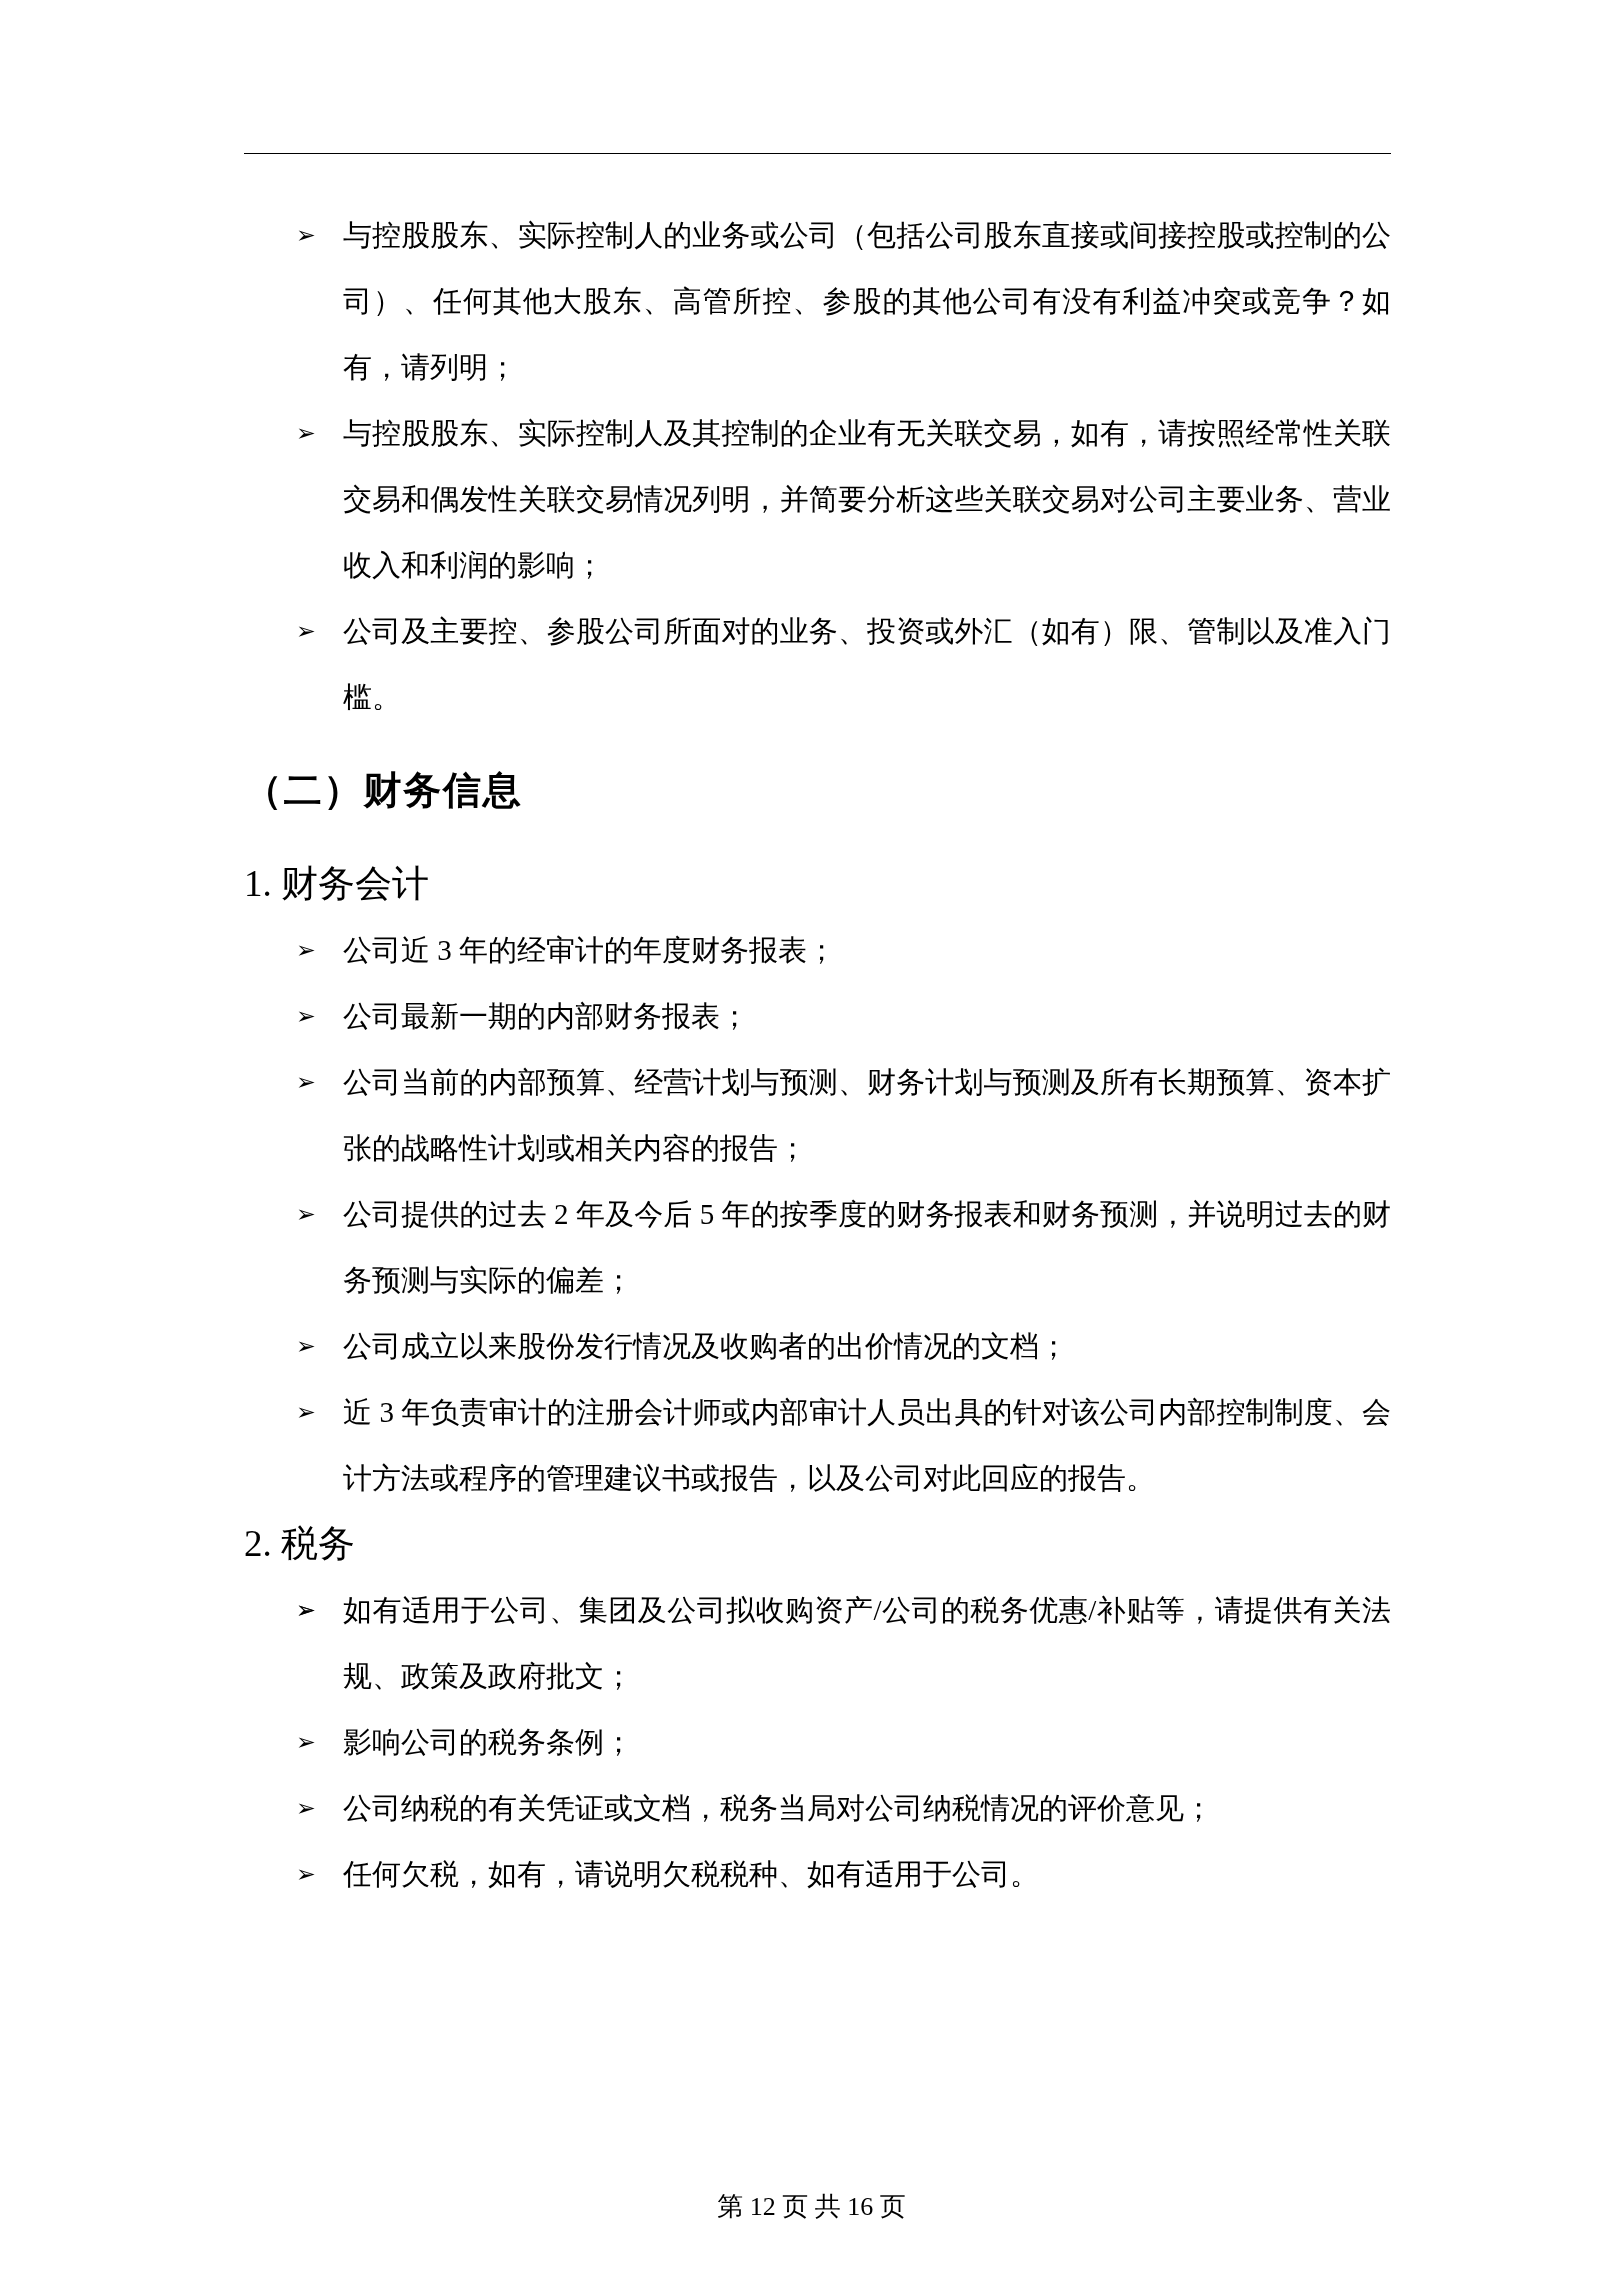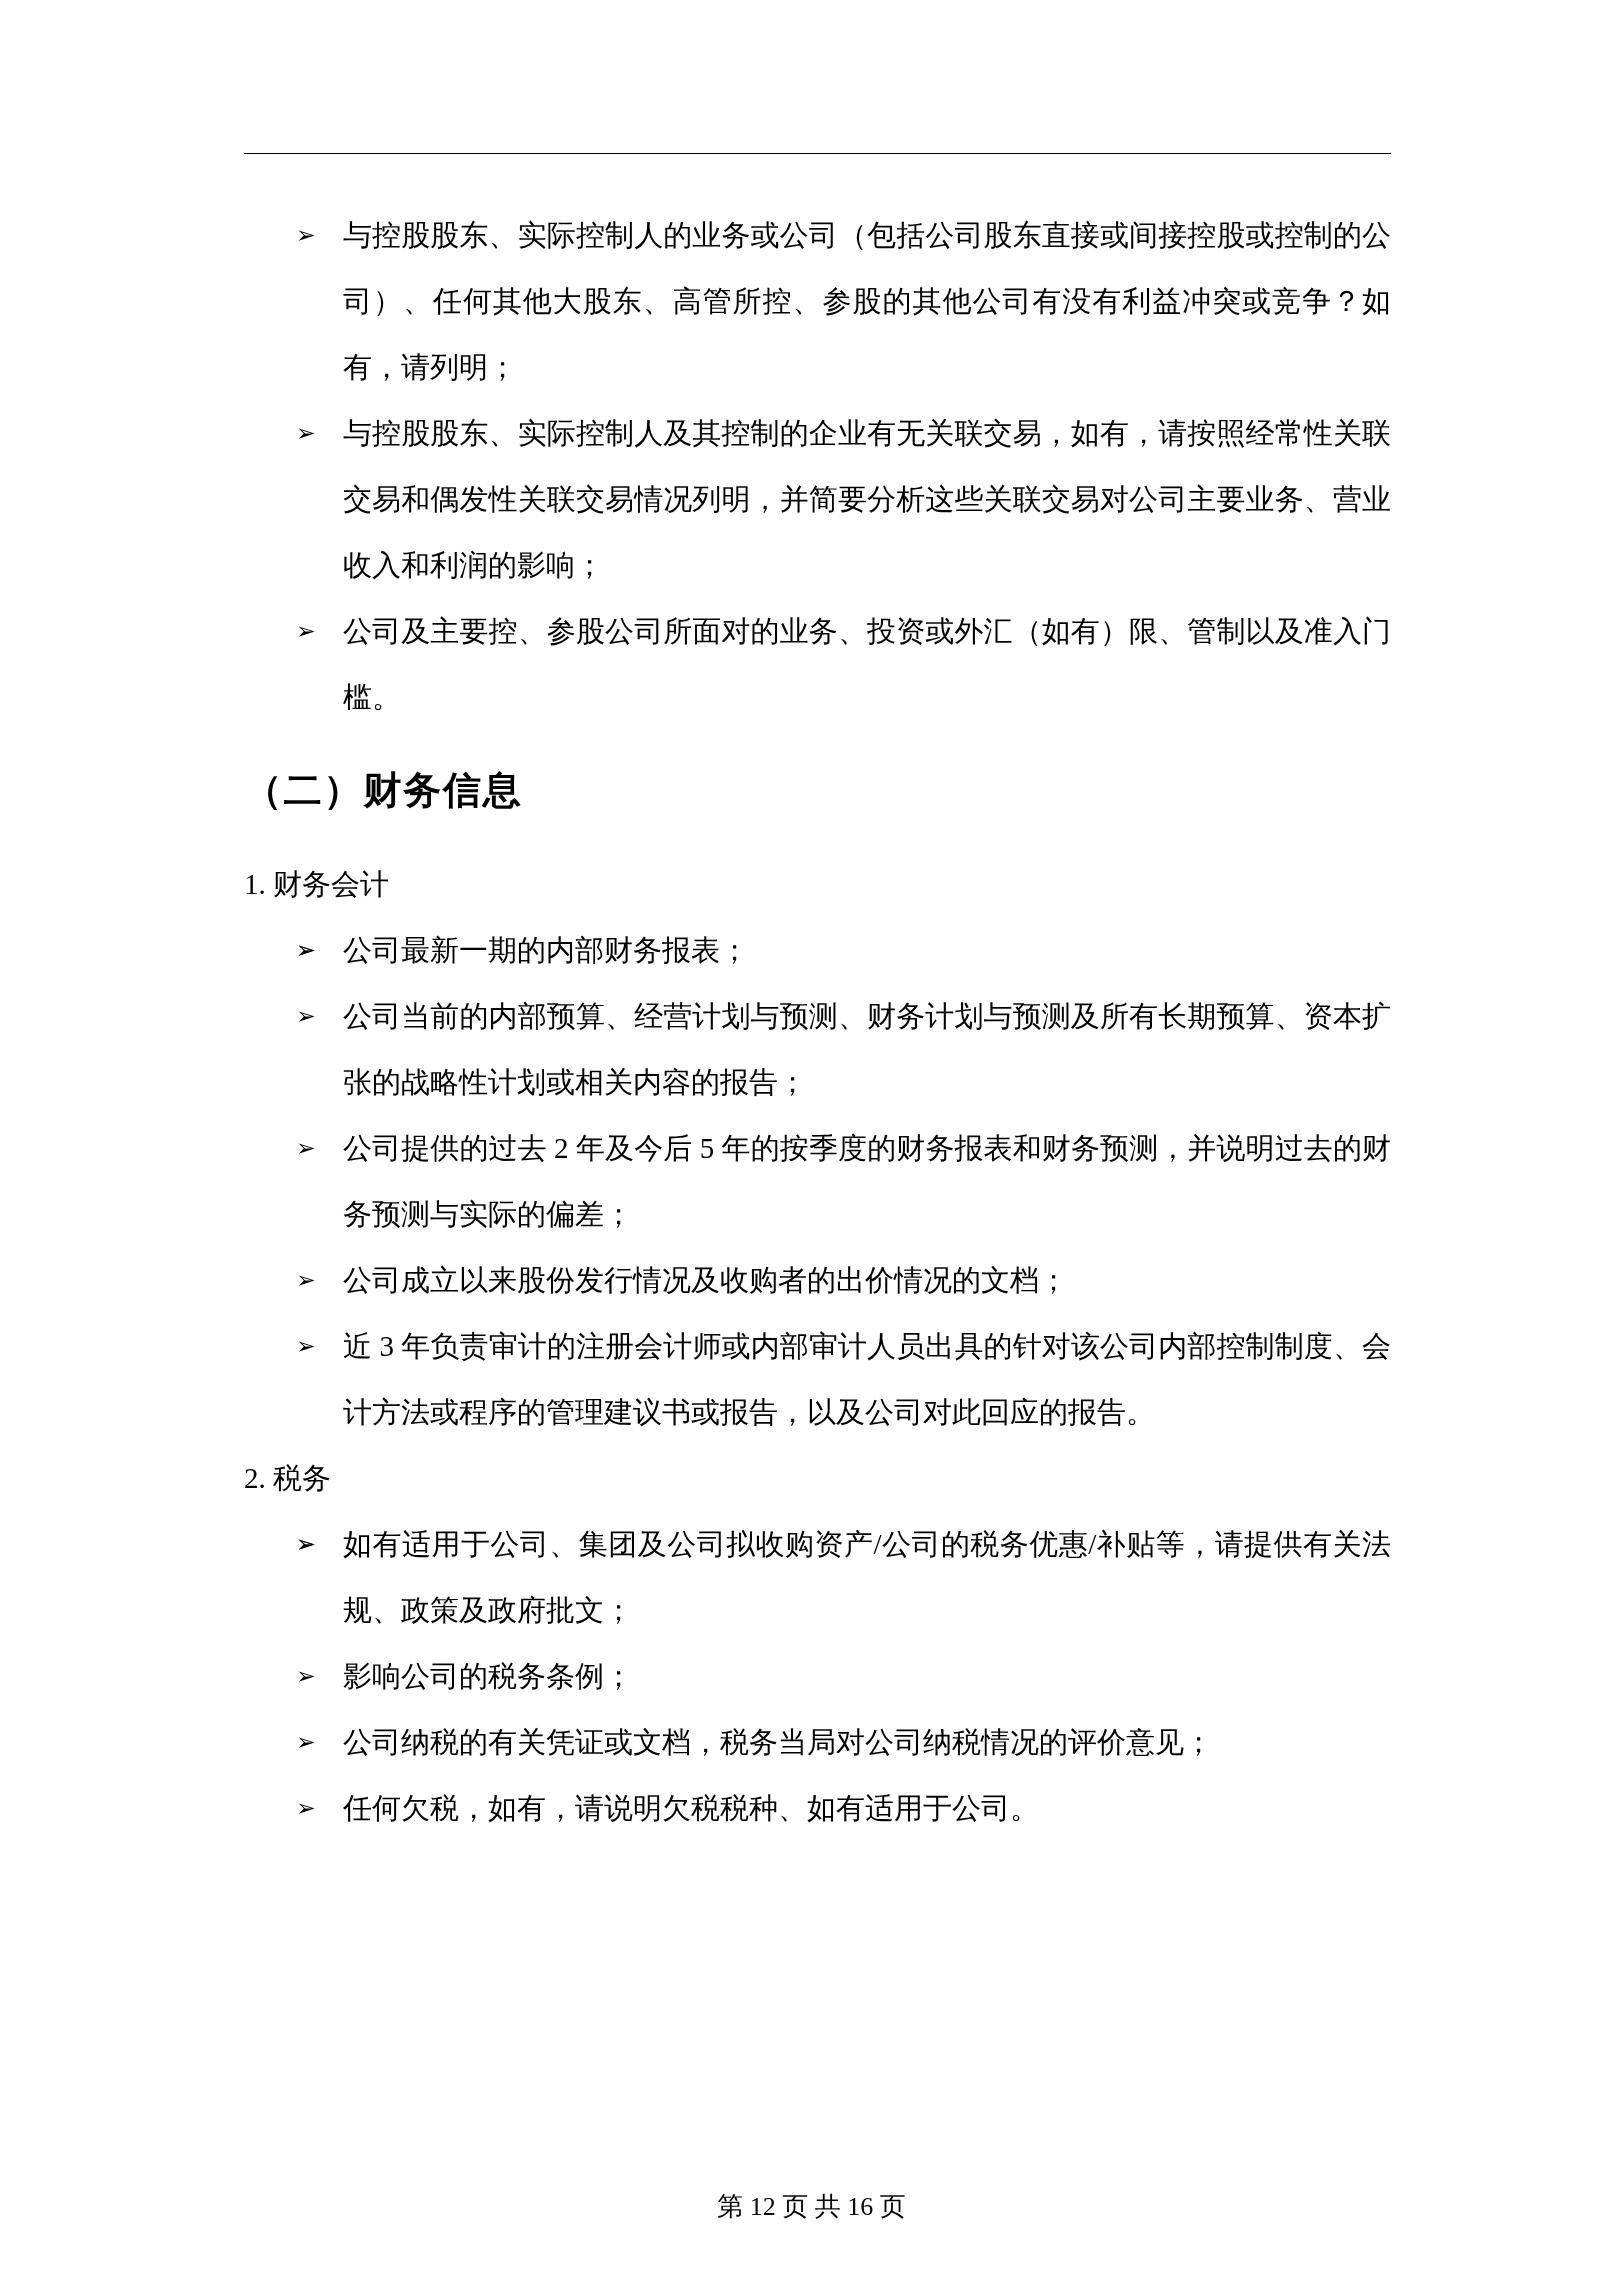--- a/index.html
+++ b/index.html
@@ -59,21 +59,21 @@
   .section-heading {
     margin: 33px 0 10px 0;
     font-family: "Liberation Sans", "DejaVu Sans", sans-serif;
     font-weight: bold;
     font-size: 38px;
     line-height: 55px;
     letter-spacing: 1.8px;
   }
   .subsection-label {
     margin-top: 33px;
-    font-size: 29px;
+    font-size: 37px;
     line-height: 66px;
   }
   .subsection-label.second {
     margin-top: 0;
   }
   .page-footer {
     position: absolute;
     left: 0;
     top: 2189px;
     width: 100%;
@@ -106,20 +106,21 @@
       </li>
     </ul>
 
     <h2 class="section-heading">（二）财务信息</h2>
 
     <div class="subsection-label">1. 财务会计</div>
 
     <ul class="bullet-list">
       <li class="bullet">
         <span class="marker">➢</span>
+        <span class="btext">公司近 3 年的经审计的年度财务报表；</span>
       </li>
       <li class="bullet">
         <span class="marker">➢</span>
         <span class="btext">公司最新一期的内部财务报表；</span>
       </li>
       <li class="bullet">
         <span class="marker">➢</span>
         <span class="btext">公司当前的内部预算、经营计划与预测、财务计划与预测及所有长期预算、资本扩张的战略性计划或相关内容的报告；</span>
       </li>
       <li class="bullet">

